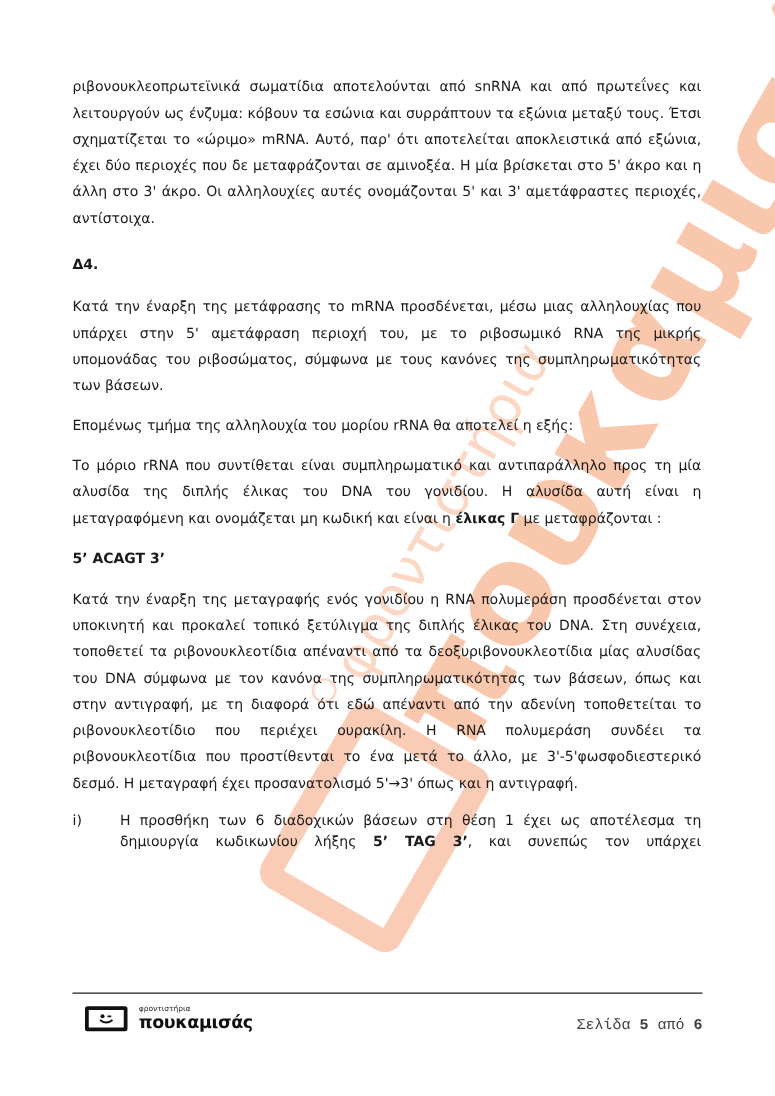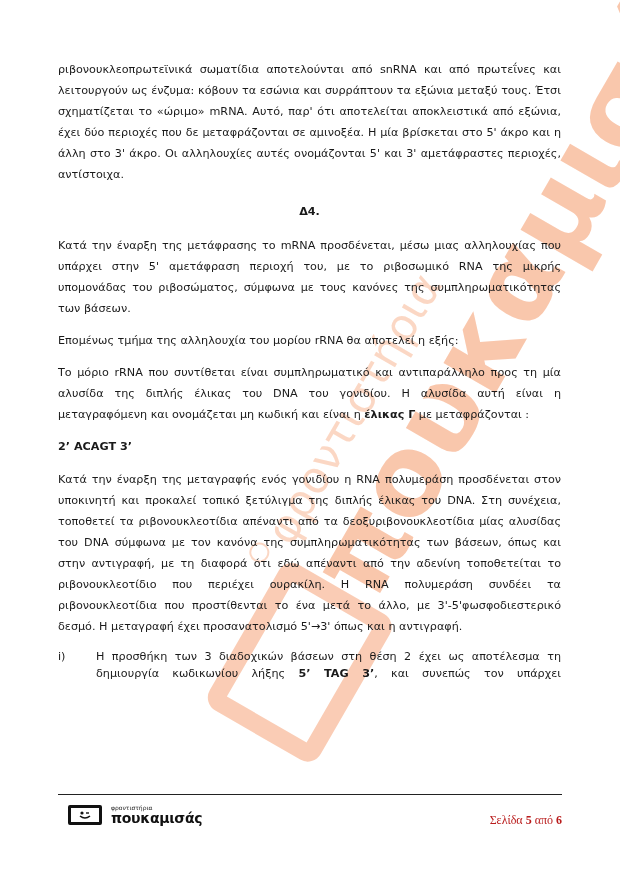--- a/index.html
+++ b/index.html
@@ -4,34 +4,34 @@
   <style>
     html, body { margin: 0; padding: 0; background: #ffffff; }
     body { width: 620px; height: 877px; position: relative; overflow: hidden; }
     .page { position: absolute; left: 0; top: 0; width: 620px; height: 877px; background: #fff; }
     .watermark { position: absolute; left: 0; top: 0; width: 620px; height: 877px; pointer-events: none; z-index: 0; }
     .content {
       position: absolute; left: 58px; top: 58px; width: 503px; z-index: 1;
       font-family: "DejaVu Sans", sans-serif; font-size: 11.2px; color: #1a1a1a;
     }
     .p { margin: 1px 0 11px 0; line-height: 21px; text-align: justify; }
-    .heading { font-weight: bold; margin: 16px 0 13px 0; line-height: 21px; text-align: center; }
+    .heading { font-weight: bold; margin: 16px 0 13px 0; line-height: 21px; }
     .seq { margin: 0 0 12px 0; line-height: 21px; }
     .seq.bold { font-weight: bold; }
     .item { display: flex; line-height: 17px; margin-top: 2px; }
     .item .marker { width: 38px; flex: none; }
     .item .text { flex: 1; text-align: justify; text-align-last: justify; }
     b { font-weight: bold; }
     .footer-line { position: absolute; left: 58px; top: 794px; width: 504px; height: 1px; background: #222; }
     .footer-logo { position: absolute; left: 68px; top: 804px; display: flex; align-items: center; }
     .logo-box { width: 34px; height: 20px; border: 3px solid #111; border-radius: 2px; position: relative; box-sizing: border-box; }
     .logo-text { margin-left: 9px; display: flex; flex-direction: column; }
     .logo-small { font-family: "DejaVu Sans", sans-serif; font-size: 6px; color: #222; line-height: 7px; }
     .logo-big { font-family: "DejaVu Sans", sans-serif; font-weight: bold; font-size: 14px; color: #111; line-height: 14px; letter-spacing: -0.3px; }
-    .page-num { position: absolute; right: 58px; top: 813px; font-family: Liberation Serif, serif; font-size: 12px; color: #b91c1c; }
+    .page-num { position: absolute; right: 58px; top: 813px; font-family: Liberation Mono, monospace; font-size: 12px; color: #404040; }
     .page-num b { font-weight: bold; }
   </style>
 </head>
 <body>
 
 <div class="page">
 
   <svg class="watermark" viewBox="0 0 620 877" xmlns="http://www.w3.org/2000/svg">
     <g transform="translate(330 420) rotate(-60)" opacity="0.55">
       <rect x="-300" y="40" width="150" height="110" rx="6" fill="none" stroke="#f6a47a" stroke-width="18"></rect>
@@ -46,28 +46,28 @@
 
     <div class="heading">Δ4.</div>
 
     <p class="p">Κατά την έναρξη της μετάφρασης το mRNA προσδένεται, μέσω μιας αλληλουχίας που υπάρχει στην 5' αμετάφραση περιοχή του, με το ριβοσωμικό RNA της μικρής υπομονάδας του ριβοσώματος, σύμφωνα με τους κανόνες της συμπληρωματικότητας των βάσεων.</p>
 
     <p class="p">Επομένως τμήμα της αλληλουχία του μορίου rRNA  θα αποτελεί η εξής:</p>
 
 
     <p class="p"><span> Το μόριο rRNA που συντίθεται είναι συμπληρωματικό και αντιπαράλληλο  προς τη μία αλυσίδα της διπλής έλικας του DNA του γονιδίου. Η αλυσίδα αυτή είναι η μεταγραφόμενη και ονομάζεται μη κωδική και είναι η </span><b>έλικας Γ</b><span> με μεταφράζονται :</span></p>
 
-    <div class="seq bold">2’ ACAGT 3’</div>
+    <div class="seq bold">5’ ACAGT 3’</div>
 
     <p class="p">Κατά την έναρξη της μεταγραφής ενός γονιδίου η RNA πολυμεράση προσδένεται στον υποκινητή και προκαλεί τοπικό ξετύλιγμα της διπλής έλικας του DNA. Στη συνέχεια, τοποθετεί τα ριβονουκλεοτίδια απέναντι από τα δεοξυριβονουκλεοτίδια μίας αλυσίδας του DNA σύμφωνα με τον κανόνα της συμπληρωματικότητας των βάσεων, όπως και στην αντιγραφή, με τη διαφορά ότι εδώ απέναντι από την αδενίνη τοποθετείται το ριβονουκλεοτίδιο που περιέχει ουρακίλη. Η RNA πολυμεράση συνδέει τα ριβονουκλεοτίδια που προστίθενται το ένα μετά το άλλο, με 3'-5'φωσφοδιεστερικό δεσμό. Η μεταγραφή έχει προσανατολισμό 5'→3' όπως και η αντιγραφή.</p>
 
 
     <div class="item">
       <span class="marker">i)</span>
-      <span class="text"><span>Η προσθήκη των 3 διαδοχικών βάσεων στη θέση 2 έχει ως αποτέλεσμα τη δημιουργία κωδικωνίου λήξης  </span><b>5’ TAG 3’</b><span>, και συνεπώς τον υπάρχει</span></span>
+      <span class="text"><span>Η προσθήκη των 6 διαδοχικών βάσεων στη θέση 1 έχει ως αποτέλεσμα τη δημιουργία κωδικωνίου λήξης  </span><b>5’ TAG 3’</b><span>, και συνεπώς τον υπάρχει</span></span>
     </div>
   </div>
 
   <div class="footer-line"></div>
 
   <div class="footer-logo">
     <div class="logo-box">
       <svg width="28" height="14" viewBox="0 0 28 14" style="position:absolute;left:0;top:0;">
         <circle cx="11" cy="5" r="1.6" fill="#111"></circle>
         <line x1="15" y1="5" x2="18" y2="5" stroke="#111" stroke-width="1.4"></line>

